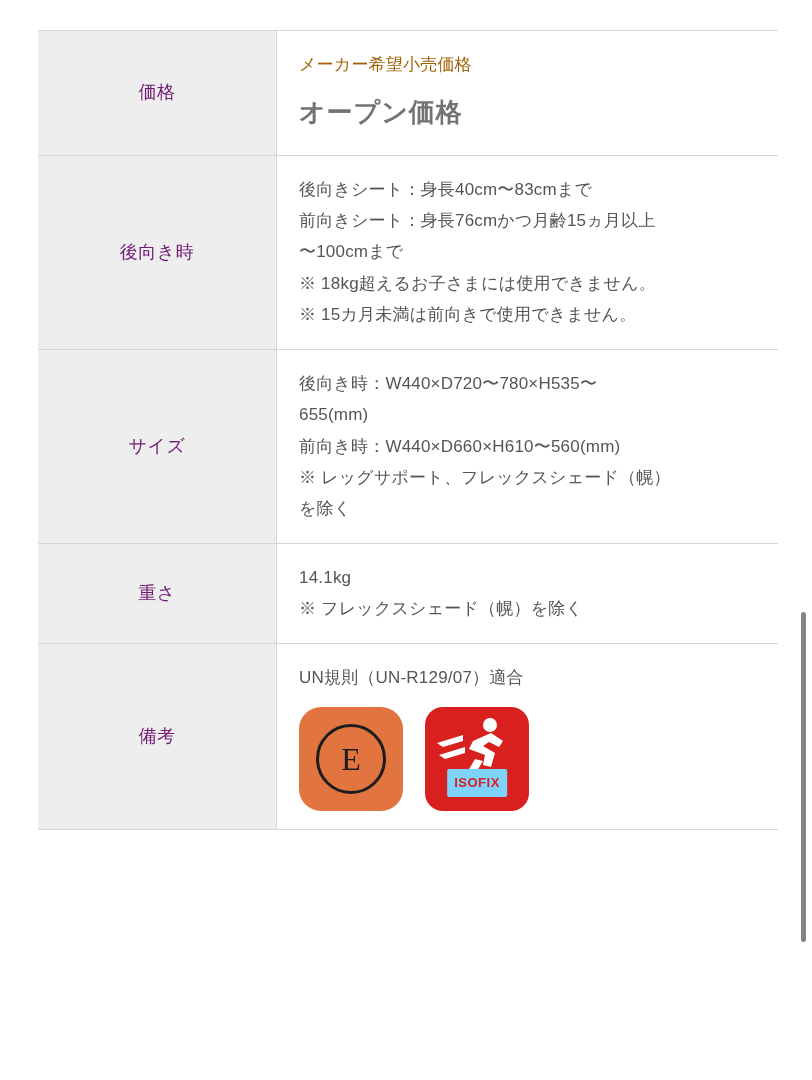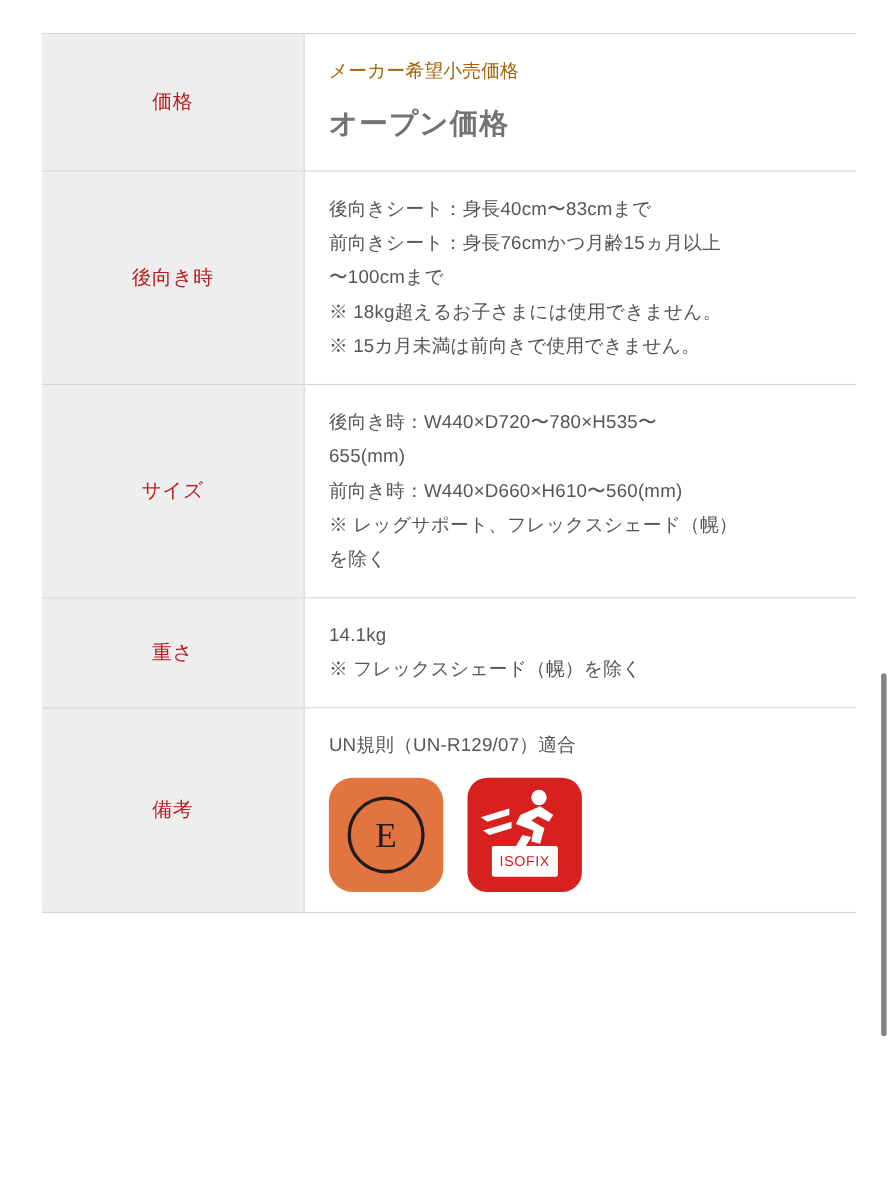--- a/index.html
+++ b/index.html
@@ -44,21 +44,21 @@
     vertical-align: middle;
     padding: 0;
   }
 
   td.label {
     width: 238px;
     background: #eeeeee;
     border-right: 1px solid #d6d6d6;
     text-align: center;
     font-size: 18px;
-    color: #b91c1c;
+    color: #701a75;
     letter-spacing: 0.5px;
     line-height: 1.5;
   }
 
   td.value {
     background: #ffffff;
     padding: 18px 24px 18px 22px;
     font-size: 17px;
     color: #555555;
     line-height: 1.85;
@@ -122,24 +122,24 @@
     background: #d8211e;
     position: relative;
     box-sizing: border-box;
     overflow: hidden;
   }
   .badge-isofix .iso-label {
     position: absolute;
     left: 50%;
     transform: translateX(-50%);
     bottom: 14px;
-    background: #ffffff;
+    background: #7dd3fc;
     color: #d8211e;
     font-size: 13px;
-    font-weight: normal;
+    font-weight: bold;
     letter-spacing: 0.5px;
     padding: 2px 7px 2px 7px;
     border-radius: 2px;
   }
   .badge-isofix svg {
     position: absolute;
     left: 8px;
     top: 6px;
   }
 

